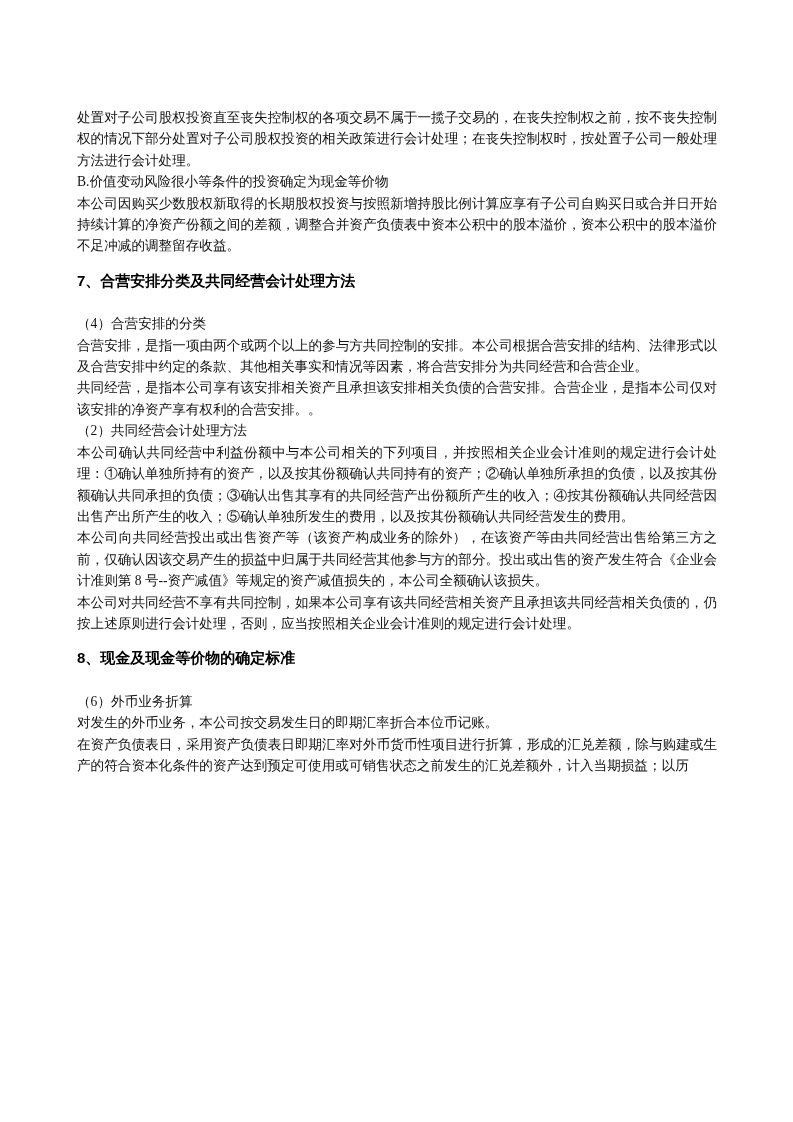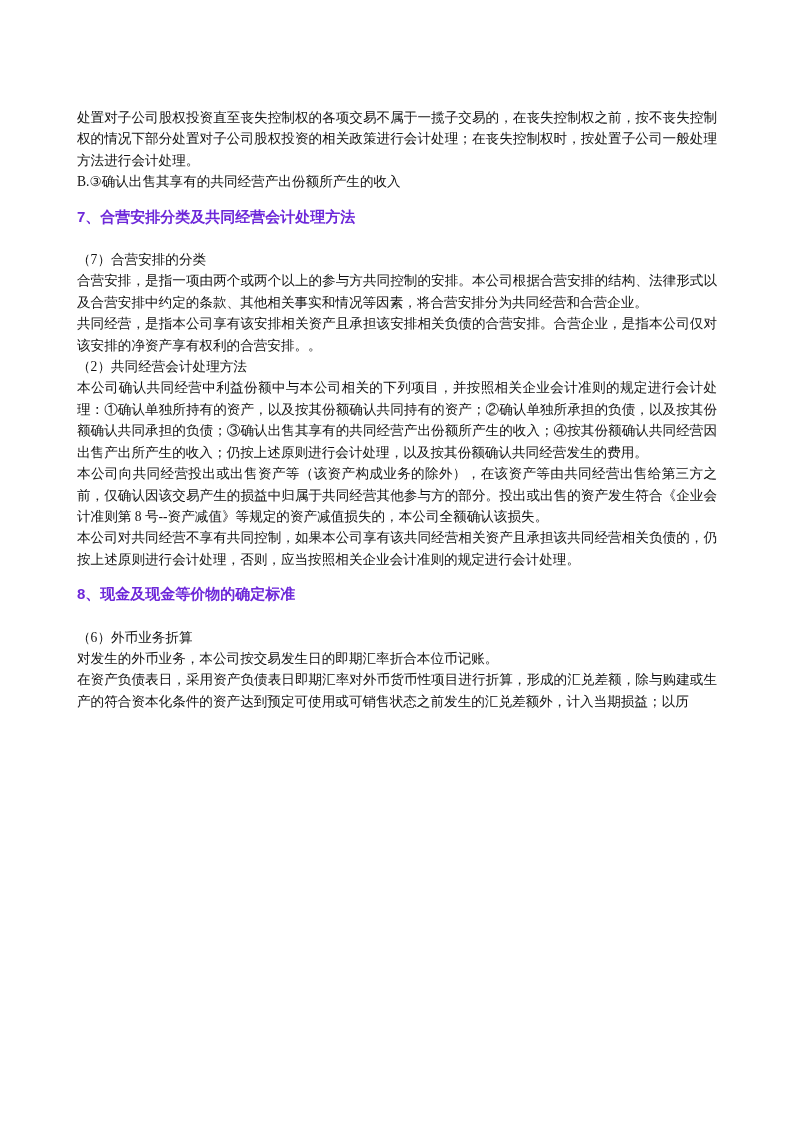--- a/index.html
+++ b/index.html
@@ -26,34 +26,35 @@
       text-align: justify;
       word-break: break-all;
       letter-spacing: 0px;
     }
     .heading {
       margin: 13px 0 22px 0;
       font-size: 15px;
       line-height: 21.4px;
       font-weight: bold;
       font-family: "Liberation Sans", "DejaVu Sans", sans-serif;
-      color: #6d28d9;
+      color: #000000;
     }
   </style>
 </head>
 <body>
 
 <div class="page">
   <p class="para">处置对子公司股权投资直至丧失控制权的各项交易不属于一揽子交易的，在丧失控制权之前，按不丧失控制权的情况下部分处置对子公司股权投资的相关政策进行会计处理；在丧失控制权时，按处置子公司一般处理方法进行会计处理。</p>
-  <p class="para">B.③确认出售其享有的共同经营产出份额所产生的收入</p>
+  <p class="para">B.价值变动风险很小等条件的投资确定为现金等价物</p>
+  <p class="para">本公司因购买少数股权新取得的长期股权投资与按照新增持股比例计算应享有子公司自购买日或合并日开始持续计算的净资产份额之间的差额，调整合并资产负债表中资本公积中的股本溢价，资本公积中的股本溢价不足冲减的调整留存收益。</p>
   <h3 class="heading">7、合营安排分类及共同经营会计处理方法</h3>
-  <p class="para">（7）合营安排的分类</p>
+  <p class="para">（4）合营安排的分类</p>
   <p class="para">合营安排，是指一项由两个或两个以上的参与方共同控制的安排。本公司根据合营安排的结构、法律形式以及合营安排中约定的条款、其他相关事实和情况等因素，将合营安排分为共同经营和合营企业。</p>
   <p class="para">共同经营，是指本公司享有该安排相关资产且承担该安排相关负债的合营安排。合营企业，是指本公司仅对该安排的净资产享有权利的合营安排。。</p>
   <p class="para">（2）共同经营会计处理方法</p>
-  <p class="para">本公司确认共同经营中利益份额中与本公司相关的下列项目，并按照相关企业会计准则的规定进行会计处理：①确认单独所持有的资产，以及按其份额确认共同持有的资产；②确认单独所承担的负债，以及按其份额确认共同承担的负债；③确认出售其享有的共同经营产出份额所产生的收入；④按其份额确认共同经营因出售产出所产生的收入；仍按上述原则进行会计处理，以及按其份额确认共同经营发生的费用。</p>
+  <p class="para">本公司确认共同经营中利益份额中与本公司相关的下列项目，并按照相关企业会计准则的规定进行会计处理：①确认单独所持有的资产，以及按其份额确认共同持有的资产；②确认单独所承担的负债，以及按其份额确认共同承担的负债；③确认出售其享有的共同经营产出份额所产生的收入；④按其份额确认共同经营因出售产出所产生的收入；⑤确认单独所发生的费用，以及按其份额确认共同经营发生的费用。</p>
   <p class="para">本公司向共同经营投出或出售资产等（该资产构成业务的除外），在该资产等由共同经营出售给第三方之前，仅确认因该交易产生的损益中归属于共同经营其他参与方的部分。投出或出售的资产发生符合《企业会计准则第 8 号--资产减值》等规定的资产减值损失的，本公司全额确认该损失。</p>
   <p class="para">本公司对共同经营不享有共同控制，如果本公司享有该共同经营相关资产且承担该共同经营相关负债的，仍按上述原则进行会计处理，否则，应当按照相关企业会计准则的规定进行会计处理。</p>
   <h3 class="heading">8、现金及现金等价物的确定标准</h3>
   <p class="para">（6）外币业务折算</p>
   <p class="para">对发生的外币业务，本公司按交易发生日的即期汇率折合本位币记账。</p>
   <p class="para">在资产负债表日，采用资产负债表日即期汇率对外币货币性项目进行折算，形成的汇兑差额，除与购建或生产的符合资本化条件的资产达到预定可使用或可销售状态之前发生的汇兑差额外，计入当期损益；以历</p>
 </div>
 
 </body></html>

